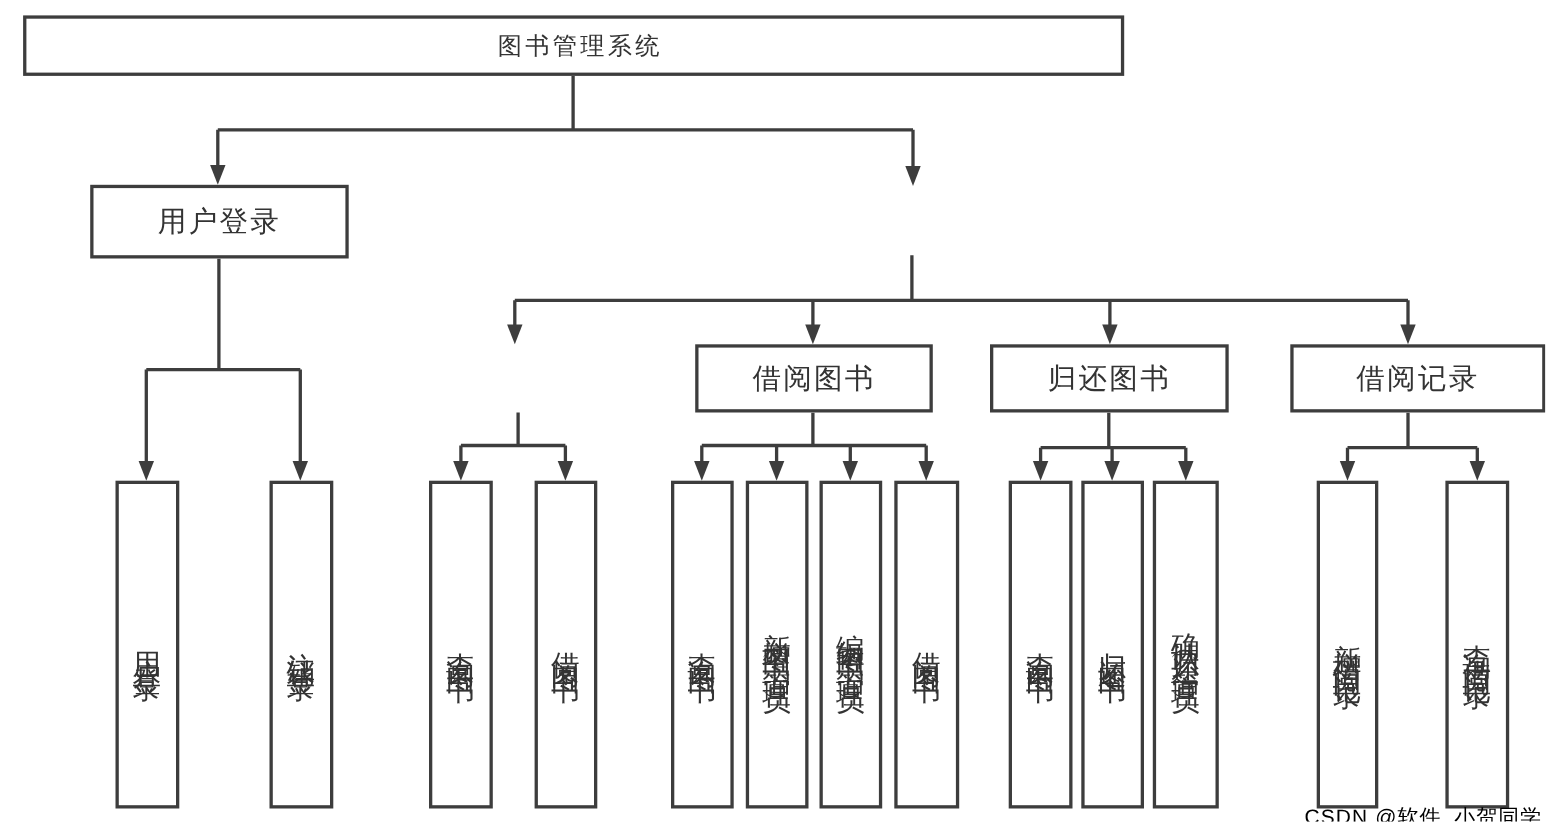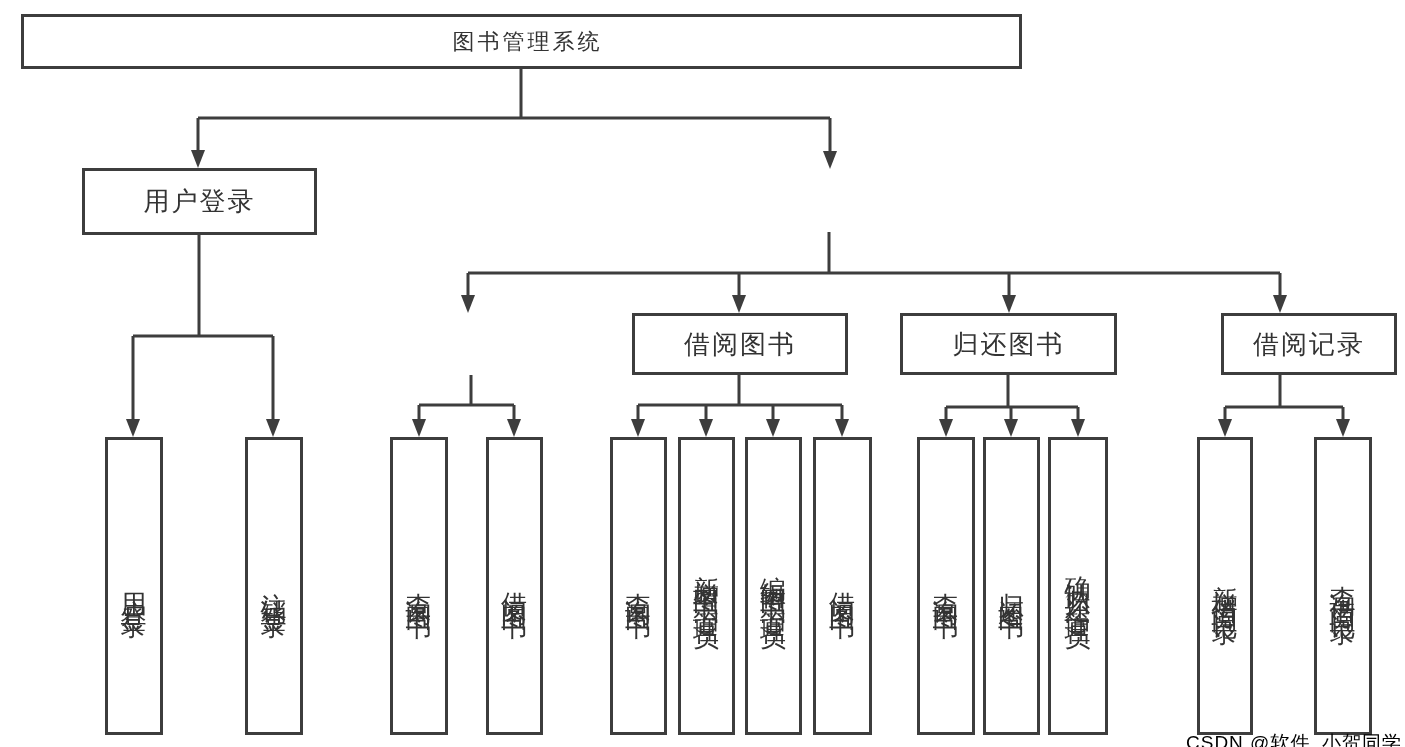--- a/index.html
+++ b/index.html
@@ -111,21 +111,21 @@
   <div class="node vnode" style="left:245px; top:437px; width:58px; height:298px;">
     <span>注销登录</span>
   </div>
 
   <div class="node" style="left:632px; top:313px; width:216px; height:62px;">
     <span>借阅图书</span>
   </div>
   <div class="node" style="left:900px; top:313px; width:217px; height:62px;">
     <span>归还图书</span>
   </div>
-  <div class="node" style="left:1173px; top:313px; width:176px; height:62px;margin-left:48px;">
+  <div class="node" style="left:1173px; top:313px; width:232px; height:62px;">
     <span>借阅记录</span>
   </div>
 
   <div class="node vnode" style="left:390px; top:437px; width:58px; height:298px;">
     <span>查询图书</span>
   </div>
   <div class="node vnode" style="left:486px; top:437px; width:57px; height:298px;">
     <span>借阅图书</span>
   </div>
 

